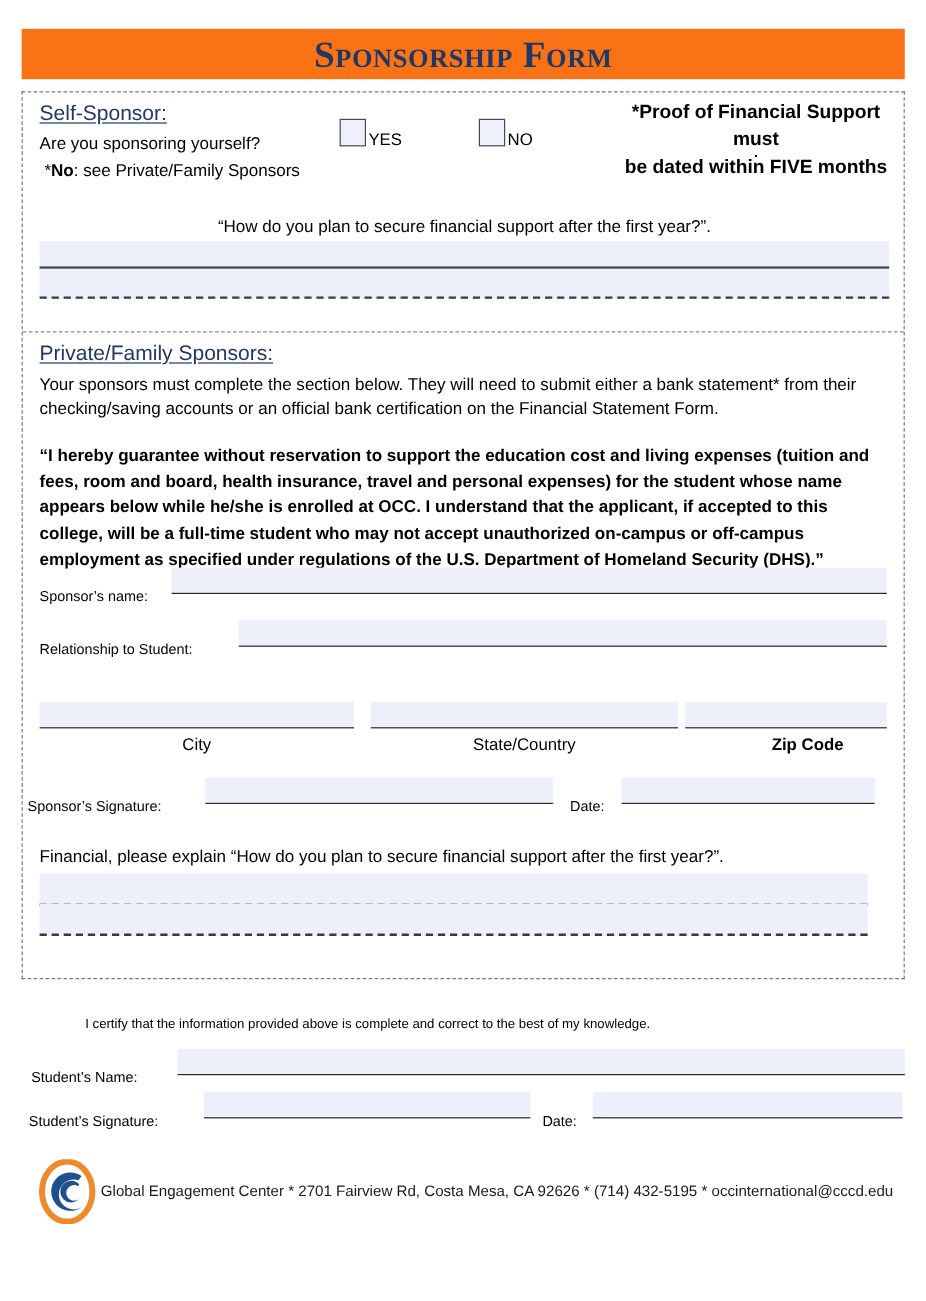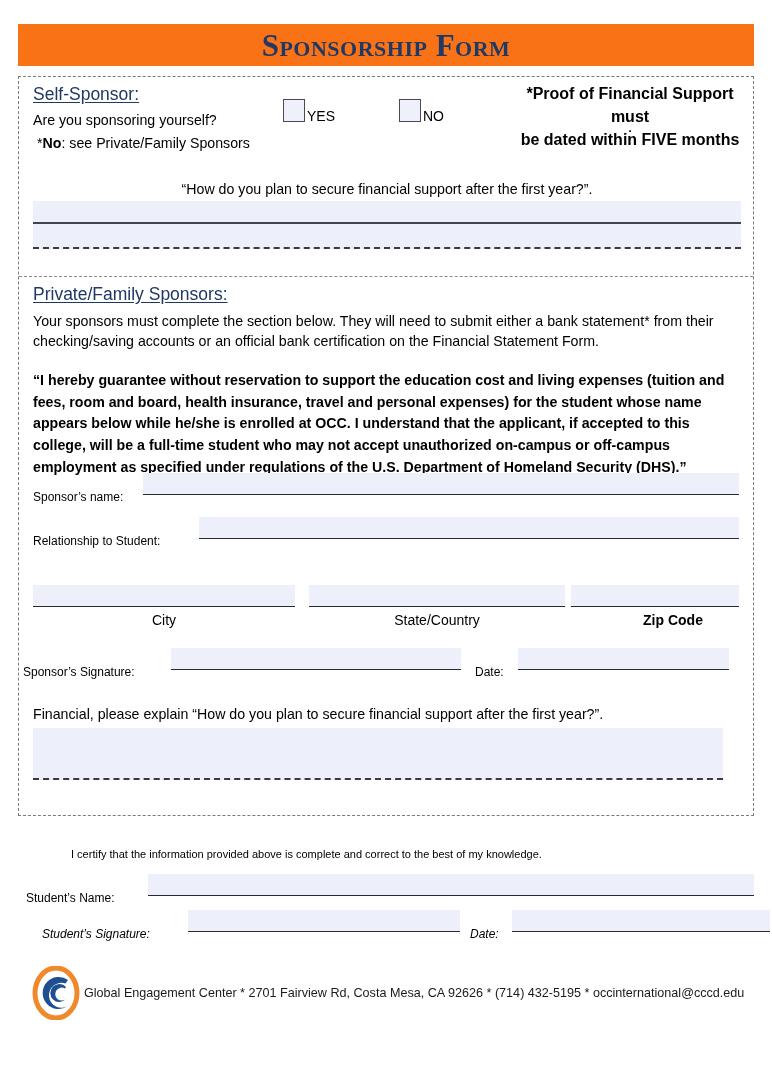--- a/index.html
+++ b/index.html
@@ -279,21 +279,21 @@
   </div>
 
   <div class="certify">
     <div class="cert-txt">I certify that the information provided above is complete and correct to the best of my knowledge.</div>
 
     <div class="fld-row" style="left:8px; top:34px; width:728px; height:24px;">
       <span class="fld-label">Student’s Name:</span>
       <span class="fld-line" style="left:122px; top:-8px; width:606px;"></span>
     </div>
 
-    <div class="fld-row" style="left:24px; top:70px; width:728px; height:24px;font-style:italic;">
+    <div class="fld-row" style="left:6px; top:70px; width:728px; height:24px;">
       <span class="fld-label">Student’s Signature:</span>
       <span class="fld-line" style="left:146px; top:-8px; width:272px;"></span>
       <span class="fld-label" style="left:428px;">Date:</span>
       <span class="fld-line" style="left:470px; top:-8px; width:258px;"></span>
     </div>
   </div>
 
   <div class="footer">
     <svg class="logo" viewBox="0 0 48 54">
       <ellipse cx="24" cy="27" rx="21" ry="25" fill="none" stroke="#F0892B" stroke-width="5"></ellipse>

